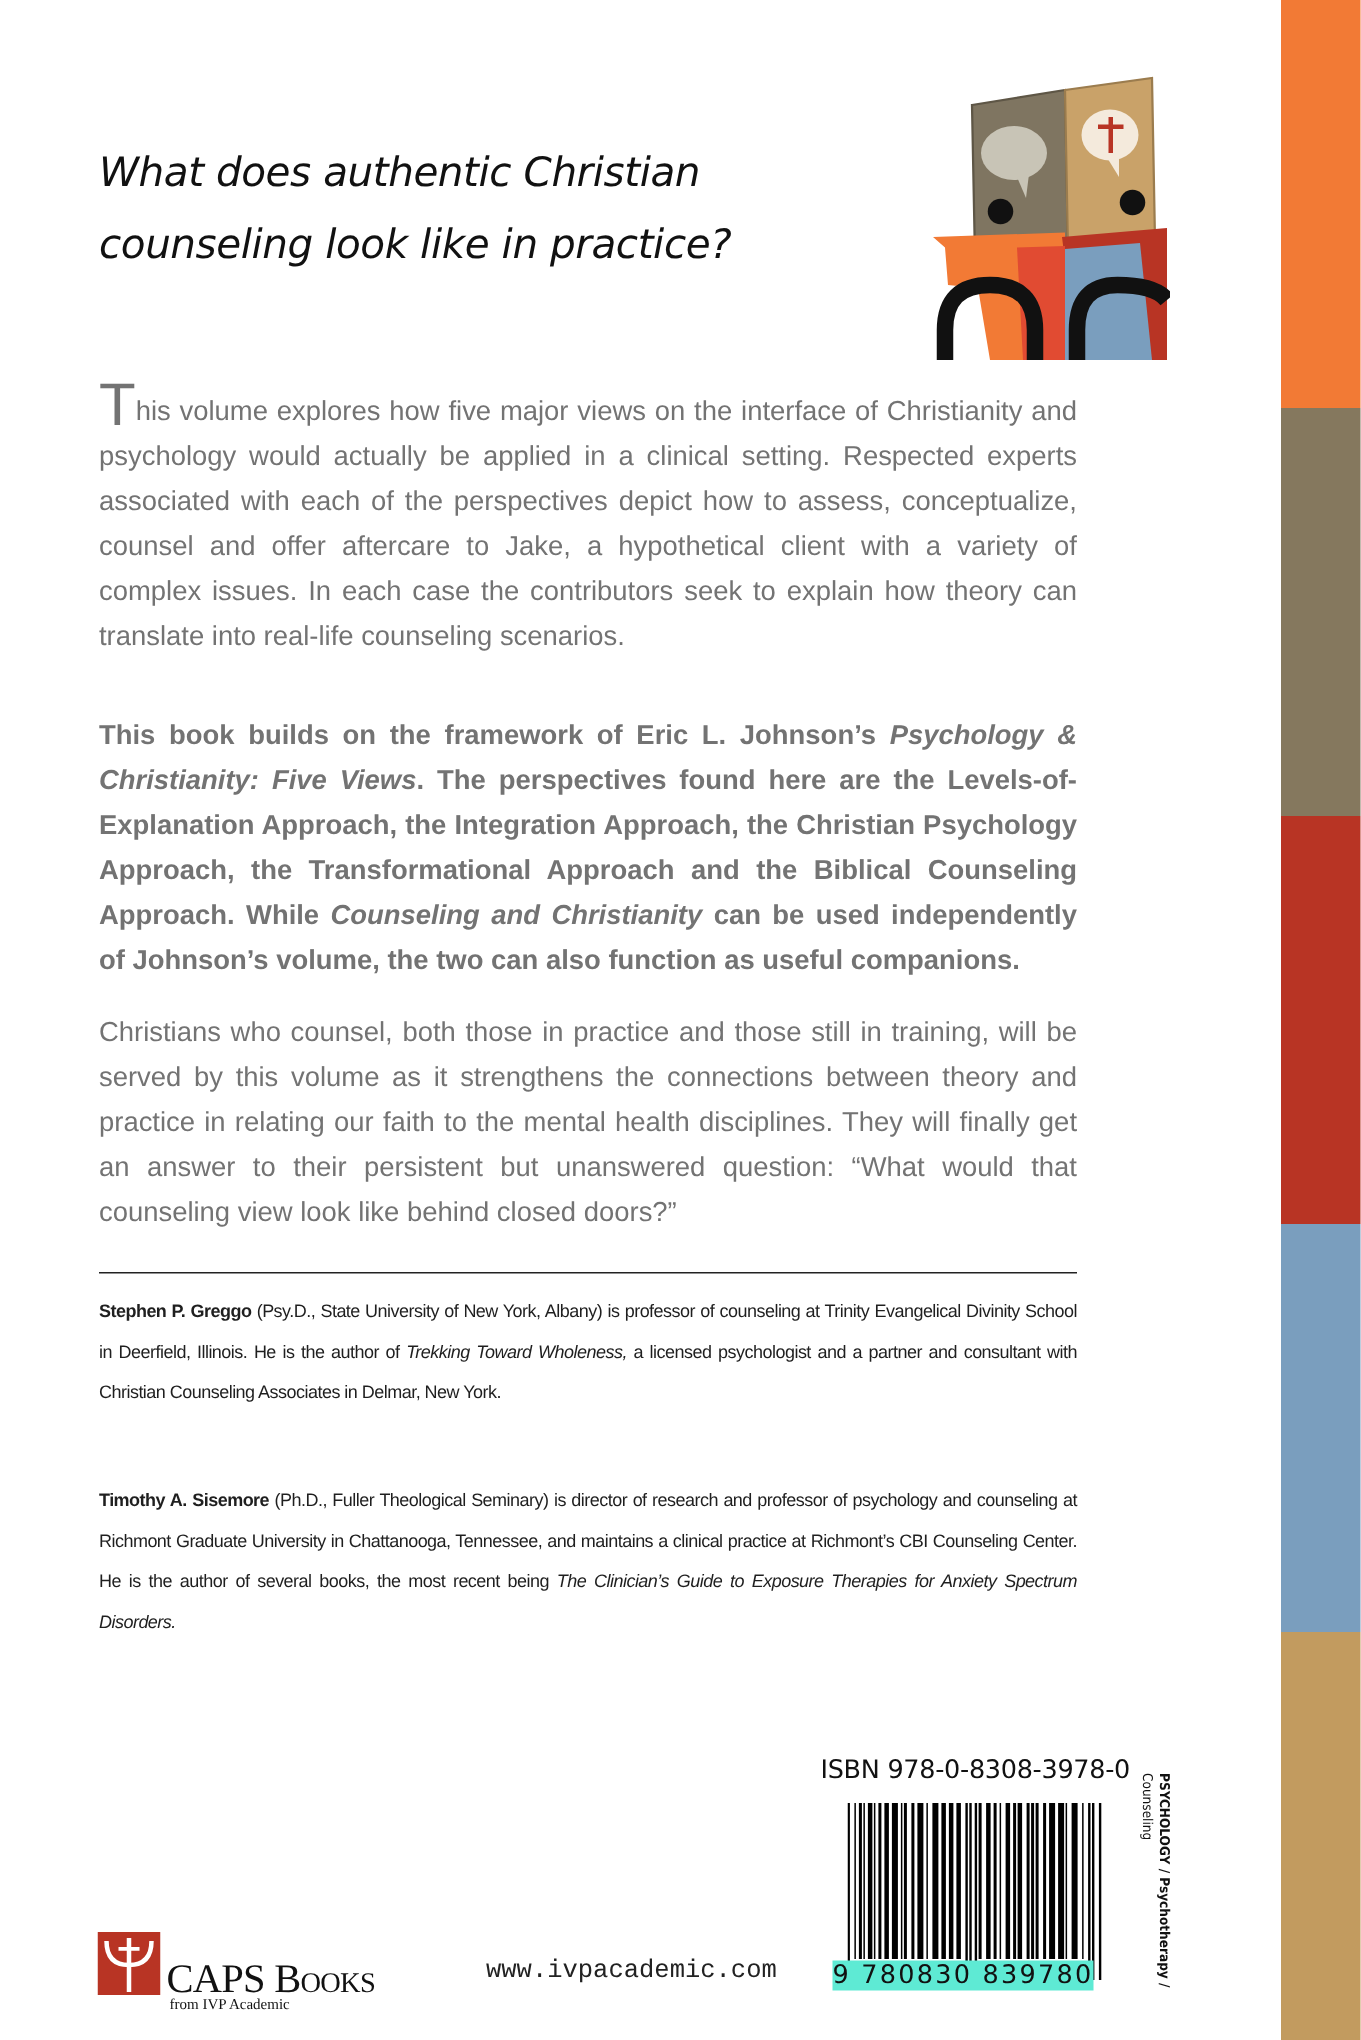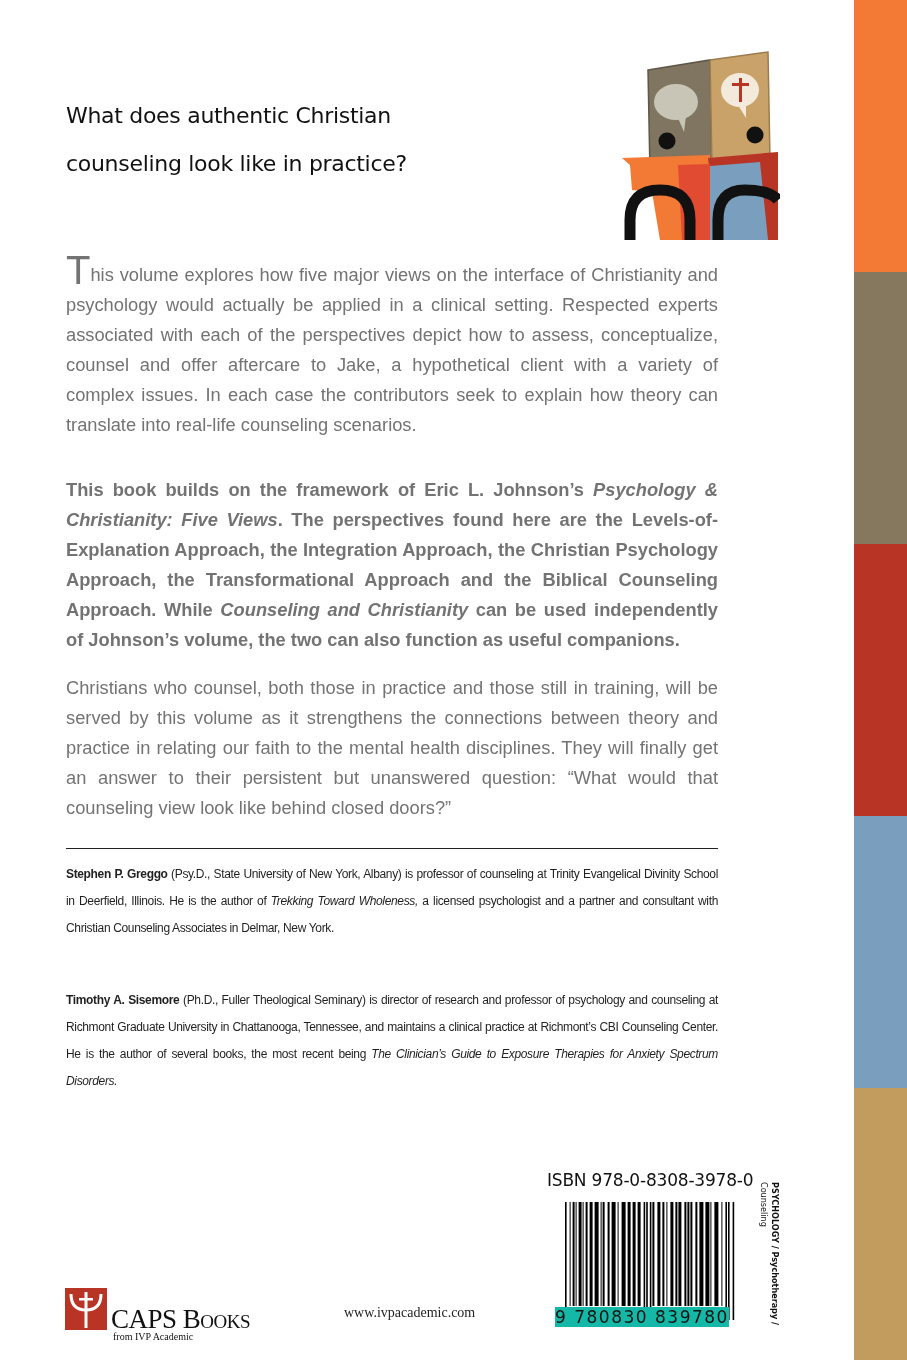--- a/index.html
+++ b/index.html
@@ -1,40 +1,40 @@
 <!DOCTYPE html>
 <html><head>
 <meta charset="utf-8">
 <style>
   html, body { margin:0; padding:0; }
   body { width:907px; height:1360px; position:relative; background:#ffffff; overflow:hidden; font-family:"Liberation Sans", sans-serif; color:#1a1a1a; }
   .stripes { position:absolute; left:854px; top:0; width:53px; height:1360px; display:flex; flex-direction:column; }
   .stripe { flex:1; }
-  .headline { position:absolute; left:66px; top:92px; width:520px; font-family:"DejaVu Sans", sans-serif; font-size:22px; line-height:48px; color:#111; letter-spacing:-0.3px; }
+  .headline { position:absolute; left:66px; top:92px; width:520px; font-family:"DejaVu Sans", sans-serif; font-size:27px; line-height:48px; color:#111; letter-spacing:-0.3px;font-style:italic; }
   .illus { position:absolute; left:610px; top:40px; width:170px; height:200px; }
   .body { position:absolute; left:66px; width:652px; font-size:18.3px; line-height:30px; text-align:justify; color:#737373; }
   .p1 { top:255px; }
   .p1 .dropcap { font-size:40px; line-height:30px; vertical-align:-3px; }
   .p2 { top:475px;font-weight:bold; }
   .p3 { top:673px; }
   .rule { position:absolute; left:66px; top:848px; width:652px; height:0; border-top:1.6px solid #222; }
   .bio { position:absolute; left:66px; width:652px; font-size:12px; line-height:27px; text-align:justify; transform-origin:left top; font-stretch:condensed; letter-spacing:-0.35px; color:#1f1f1f; }
   .bio1 { top:861px; }
   .bio2 { top:987px; }
   .bio b { font-weight:bold; }
   .isbn { position:absolute; left:547px; top:1170px; font-family:"DejaVu Sans", sans-serif; font-size:17px; letter-spacing:-0.2px; color:#111; }
   .barcode { position:absolute; left:565px; top:1202px; width:172px; height:118px; }
-  .barnum { position:absolute; left:555px; top:1307px; font-family:"DejaVu Sans", sans-serif; font-size:17px; letter-spacing:1.5px; color:#111; background:#14b8a6; }
+  .barnum { position:absolute; left:555px; top:1307px; font-family:"DejaVu Sans", sans-serif; font-size:17px; letter-spacing:1.5px; color:#111; background:#5eead4; }
   .category { position:absolute; left:760px; top:1182px; transform:rotate(90deg); transform-origin:left top; font-family:"DejaVu Sans Condensed","DejaVu Sans", sans-serif; font-size:9px; line-height:11px; font-weight:bold; white-space:nowrap; color:#111; margin-left:20px; }
   .logo { position:absolute; left:65px; top:1288px; display:flex; align-items:flex-start; }
   .logo-mark { width:42px; height:42px; }
   .logo-text { margin-left:4px; font-family:"Liberation Serif", serif; }
   .logo-name { font-size:27px; line-height:24px; letter-spacing:-0.5px; color:#111;margin-top:19px; }
   .logo-sub { font-size:10px; line-height:12px; color:#111; margin-left:2px; }
-  .url { position:absolute; left:324px; top:1305px; font-family:Liberation Serif, serif; font-size:14px; color:#222;margin-left:20px; }
+  .url { position:absolute; left:324px; top:1305px; font-family:Liberation Mono, monospace; font-size:17px; color:#222; }
   i { font-style:italic; }
 </style>
 </head>
 <body>
 
 <div class="stripes">
   <div class="stripe" style="background:#f27a35"></div>
   <div class="stripe" style="background:#85785e"></div>
   <div class="stripe" style="background:#b83424"></div>
   <div class="stripe" style="background:#7a9ebe"></div>

